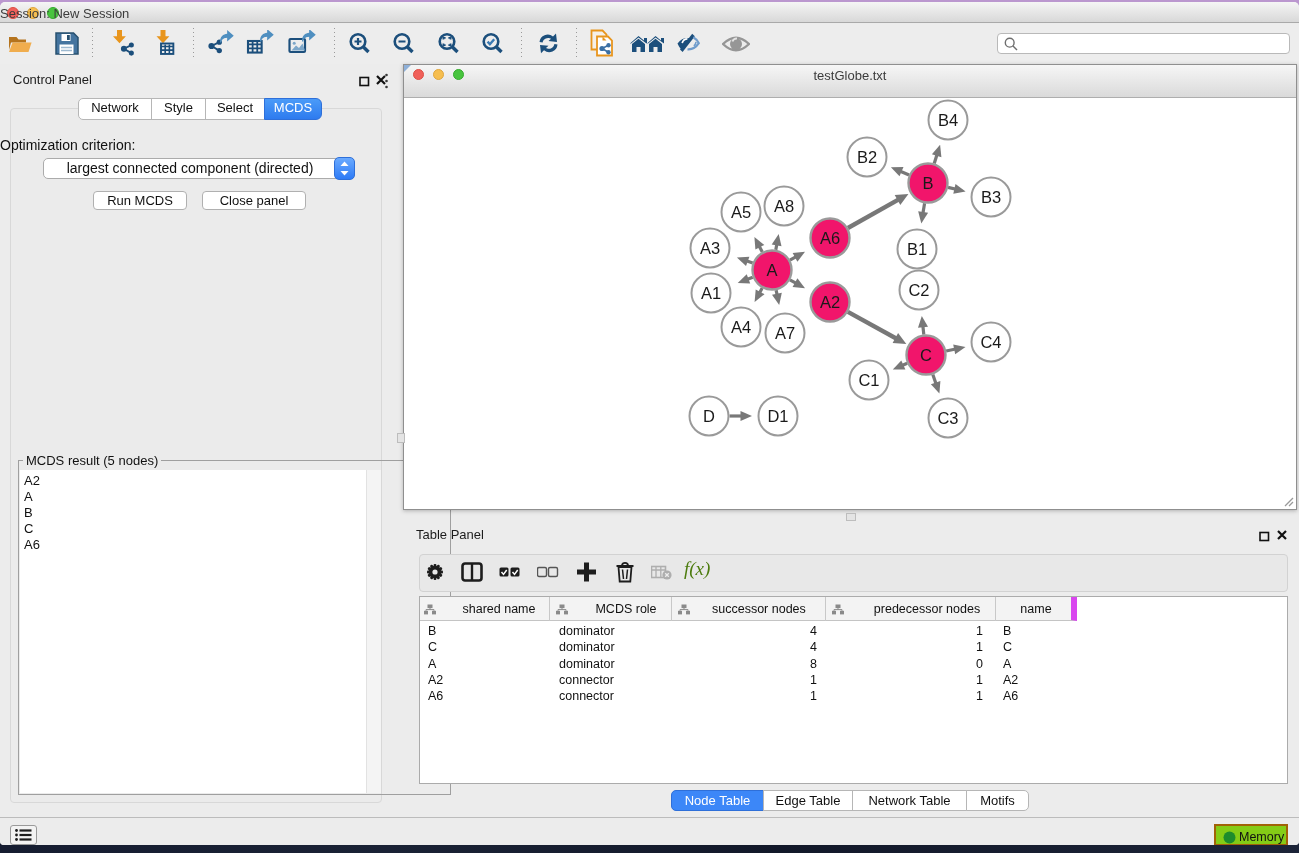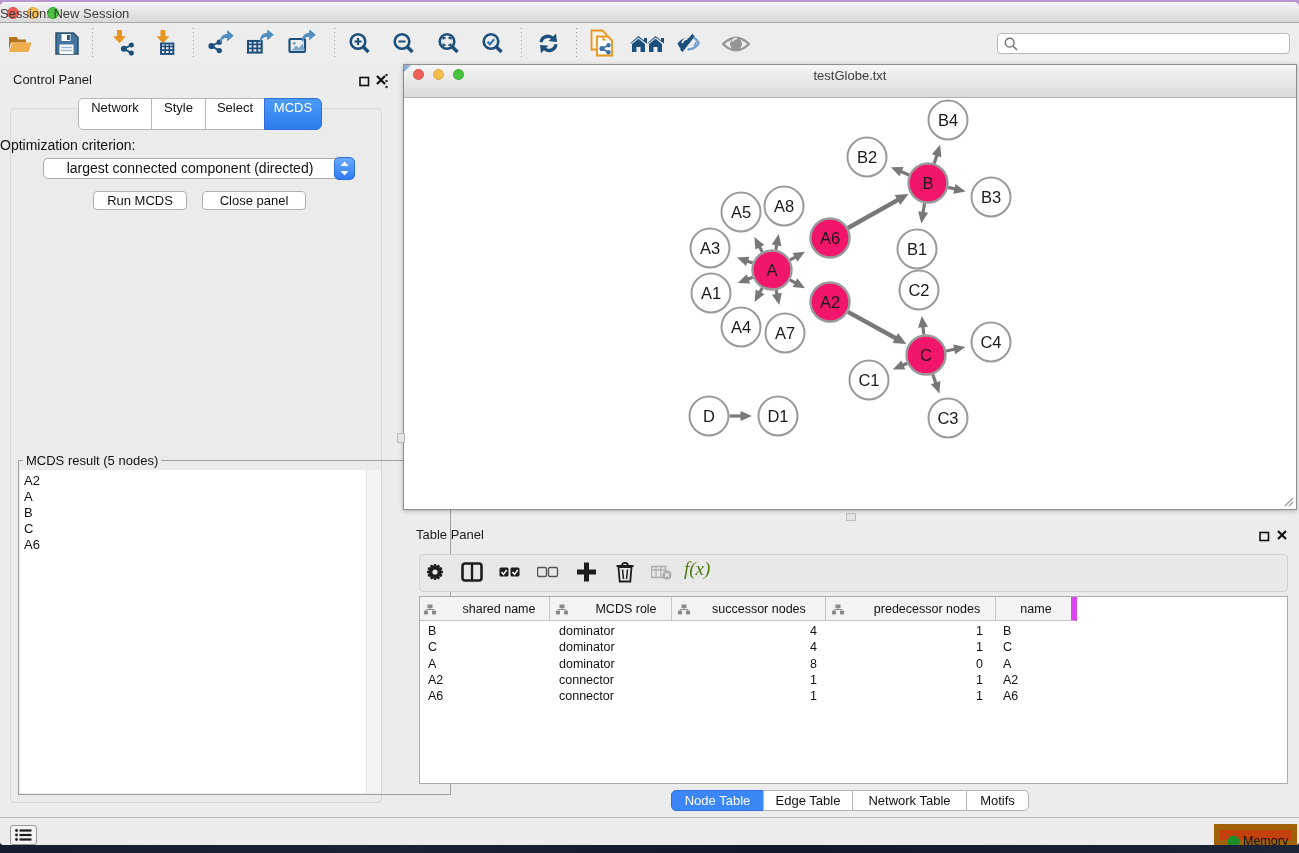--- a/index.html
+++ b/index.html
@@ -14,21 +14,21 @@
 .light {position:absolute;top:4.5px;width:12px;height:12px;border-radius:50%}
 #title {position:absolute;top:3.5px;width:100%;font-size:13px;color:#3c3c3c}
 #toolbar {position:absolute;left:0;top:22px;width:100%;height:40px;background:#ededed}
 .vsep {position:absolute;top:26px;height:32px;width:1px;
   background-image:linear-gradient(#9a9a9a 33%,rgba(0,0,0,0) 0%);
   background-size:1px 4px}
 #search {position:absolute;left:997px;top:31px;width:293px;height:21px;background:#fff;
   border:1px solid #b9b9b9;border-radius:4px}
 #cp-title {position:absolute;left:13px;top:70px;font-size:13px;color:#1c1c1c}
 .winbtn {position:absolute}
-.tab {position:absolute;top:96px;height:32px;background:#fff;border:1px solid #b6b6b6;z-index:3;
+.tab {position:absolute;top:96px;height:22px;background:#fff;border:1px solid #b6b6b6;z-index:3;
   font-size:13px;color:#111;text-align:center;line-height:18px}
 #cp-inner {position:absolute;left:10px;top:106px;width:372px;height:695px;
   background:#ebebeb;border:1px solid #d8d8d8;border-radius:4px}
 #opt-label {position:absolute;left:0;top:135px;width:396px;text-align:left;font-size:14px;color:#111}
 #dropdown {position:absolute;left:43px;top:156px;width:312px;height:21px;background:#fff;
   border:1px solid #ababab;border-radius:5px;font-size:14px;color:#111;
   text-align:center;line-height:19px;padding-right:18px}
 #ddbtn {position:absolute;left:334px;top:155px;width:21px;height:23px;
   background:linear-gradient(#6aaaff,#2e7bf6);border-radius:5px;border:1px solid #2e6fd9}
 .btn {position:absolute;top:189px;height:19px;background:#fff;border:1px solid #b0b0b0;
@@ -57,22 +57,22 @@
 .hsep {position:absolute;top:0;width:1px;height:24px;background:#c8c8c8}
 .hicon {position:absolute;top:7px}
 .htxt {position:absolute;top:5px;font-size:12.5px;color:#111}
 .cell {position:absolute;font-size:12.5px;color:#111}
 .btab {position:absolute;top:788px;height:21px;border:1px solid #b6b6b6;background:#fff;
   font-size:13px;color:#111;text-align:center;line-height:19px}
 #statusbar {position:absolute;left:0;top:815px;width:100%;height:28px;background:#ececec;
   border-top:1px solid #bcbcbc}
 #listbtn {position:absolute;left:10px;top:7px;width:27px;height:20px;background:#f3f3f3;
   border:1px solid #9a9a9a;border-radius:3px}
-#membtn {position:absolute;left:1214px;top:6px;width:83px;height:22px;background:#c2410c;
-  border:6px solid #a16207;font-size:13px;color:#111}
+#membtn {position:absolute;left:1214px;top:6px;width:74px;height:22px;background:#84cc16;
+  border:2px solid #a16207;font-size:13px;color:#111}
 </style></head><body>
 <div id="wall-top"></div>
 <div id="wall-bot"></div>
 <div id="app">
   <div id="titlebar">
     <div class="light" style="left:7px;background:#f0605a;border:1px solid #dd4f44"></div>
     <div class="light" style="left:27px;background:#f6be4f;border:1px solid #dfa63d"></div>
     <div class="light" style="left:47px;background:#48c43e;border:1px solid #35ab2e"></div>
     <div id="title">Session: New Session</div>
   </div>

